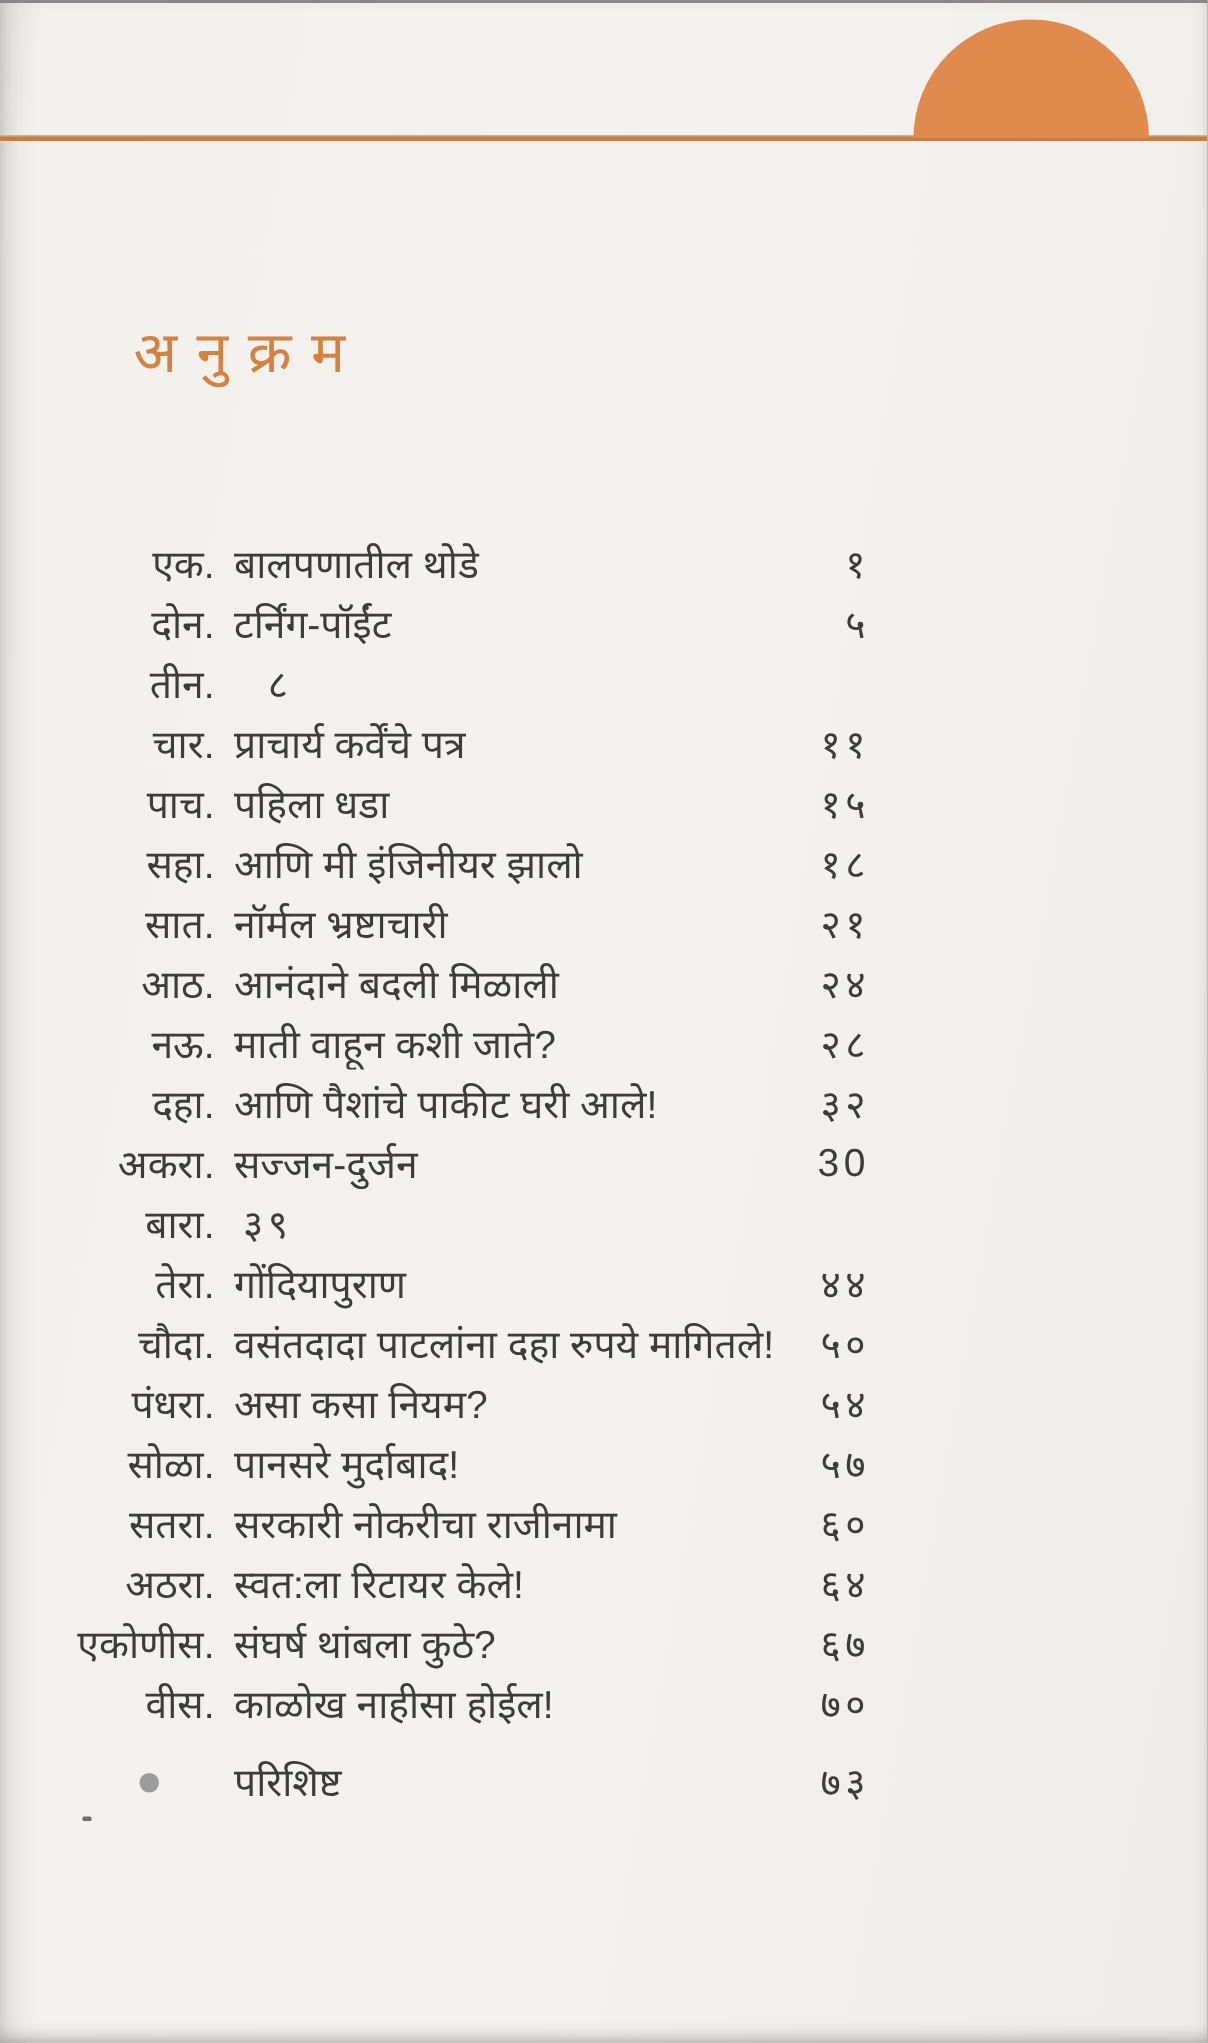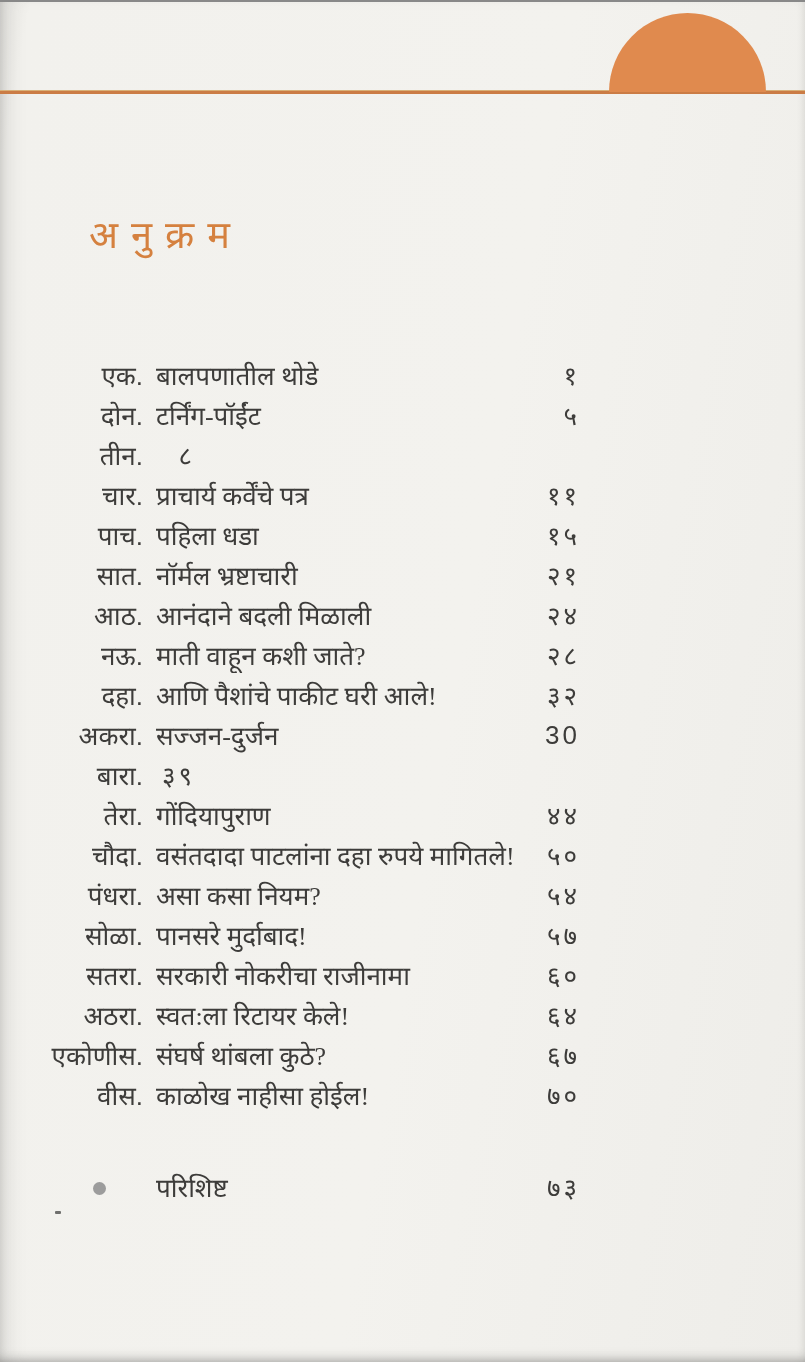--- a/index.html
+++ b/index.html
@@ -64,21 +64,20 @@
   }
   .ord {
     flex: none;
     width: 103px;
     text-align: right;
   }
   .ttl {
     flex: 1 1 auto;
     padding-left: 13px;
     overflow: hidden;
-    font-family: Liberation Serif, serif;
   }
   .pg {
     flex: none;
     min-width: 52px;
     text-align: right;
     letter-spacing: 3px;
   }
   .appendix-row {
     position: absolute;
     left: 40px;
@@ -138,20 +137,25 @@
         <span class="ttl">प्राचार्य कर्वेंचे पत्र</span>
         <span class="pg">११</span>
       </div>
 
       <div class="row">
         <span class="ord">पाच.</span>
         <span class="ttl">पहिला धडा</span>
         <span class="pg">१५</span>
       </div>
 
+      <div class="row">
+        <span class="ord">सहा.</span>
+        <span class="ttl">आणि मी इंजिनीयर झालो</span>
+        <span class="pg">१८</span>
+      </div>
 
       <div class="row">
         <span class="ord">सात.</span>
         <span class="ttl">नॉर्मल भ्रष्टाचारी</span>
         <span class="pg">२१</span>
       </div>
 
       <div class="row">
         <span class="ord">आठ.</span>
         <span class="ttl">आनंदाने बदली मिळाली</span>

